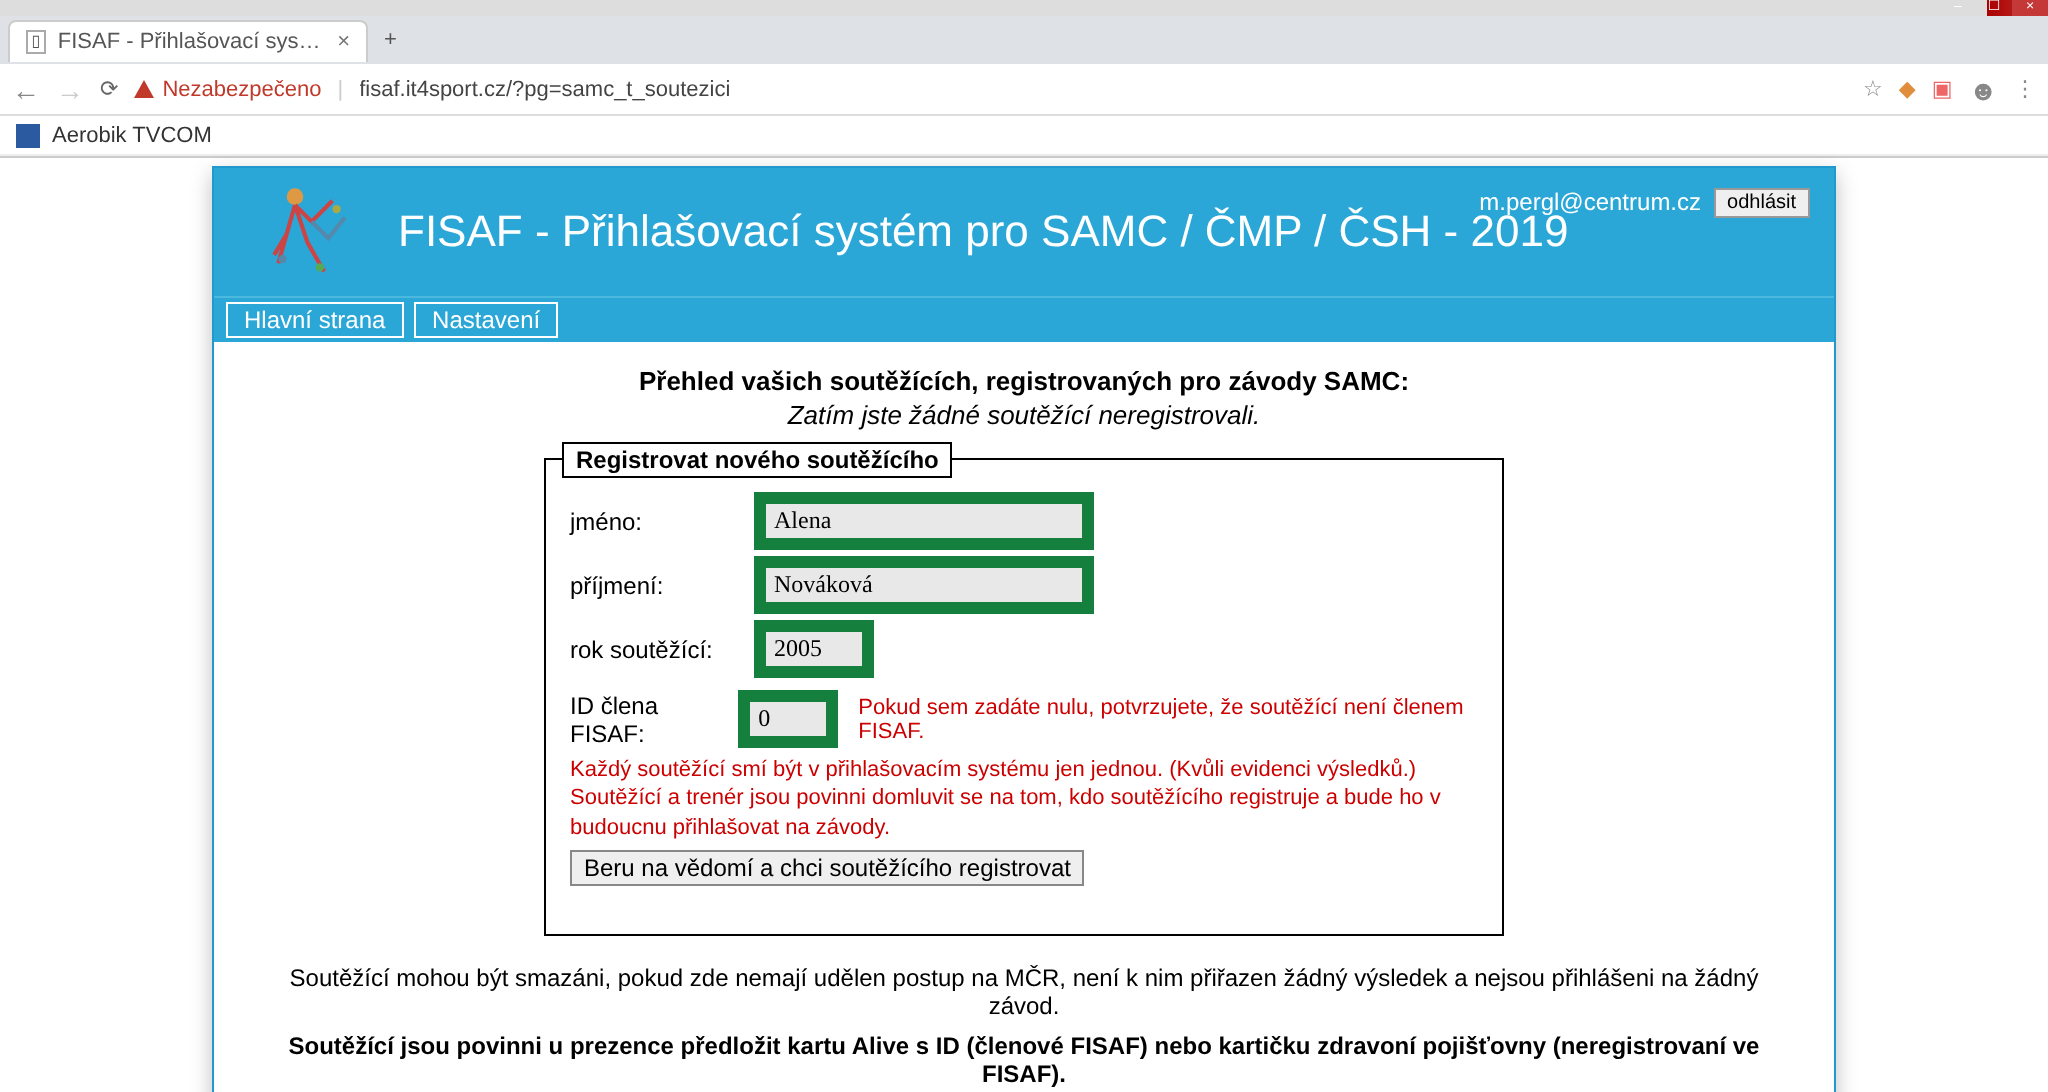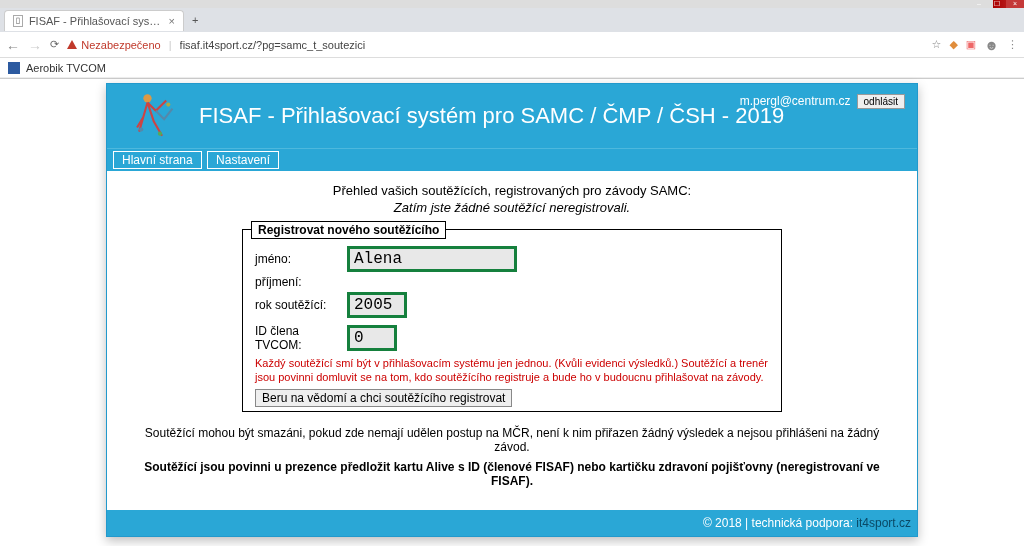--- a/index.html
+++ b/index.html
@@ -194,59 +194,59 @@
       font-weight: bold;
       font-style: italic;
       padding: 0 4px;
     }
     .content {
       padding: 12px 20px 10px 20px;
       text-align: center;
     }
     .content-heading {
       font-size: 13px;
-      font-weight: normal;
+      font-weight: bold;
       margin-bottom: 2px;
     }
     .content-sub {
       font-size: 13px;
       font-style: italic;
       margin-bottom: 14px;
     }
     .form-box {
       border: 1px solid #000;
-      width: 540px;
+      width: 480px;
       margin: 0 auto;
       text-align: left;
       position: relative;
-      padding: 16px 12px 4px 12px;
+      padding: 16px 12px 24px 12px;
       font-size: 12px;
     }
     .form-legend {
       position: absolute;
       top: -9px;
       left: 8px;
       background: #fff;
       border: 1px solid #000;
       padding: 1px 6px;
       font-size: 12px;
       font-weight: bold;
     }
     .form-row {
       display: flex;
       align-items: center;
       margin-bottom: 3px;
     }
     .form-label { width: 92px; }
     .form-input {
-      border: 3px solid #15803d;
+      border: 6px solid #15803d;
       background: #e8e8e8;
       padding: 1px 4px;
-      font-size: 16px;
-      font-family: Liberation Mono, monospace;
+      font-size: 12px;
+      font-family: Liberation Serif, serif;
     }
     .warn-text { color: #c00; margin-left: 10px; font-size: 11px; }
     .warn-block { color: #c00; font-size: 11px; margin: 4px 0; line-height: 1.3; }
     .submit-btn {
       border: 1px solid #888;
       background: #efefef;
       padding: 1px 6px;
       font-size: 12px;
       cursor: pointer;
       text-align: right;
@@ -339,28 +339,30 @@
 
       <div class="form-box">
         <div class="form-legend">Registrovat nového soutěžícího</div>
 
         <div class="form-row">
           <span class="form-label">jméno:</span>
           <input class="form-input" style="width: 170px;" value="Alena">
         </div>
         <div class="form-row">
           <span class="form-label">příjmení:</span>
+          <input class="form-input" style="width: 170px;" value="Nováková">
         </div>
         <div class="form-row">
           <span class="form-label">rok soutěžící:</span>
           <input class="form-input" style="width: 60px;" value="2005">
         </div>
         <div class="form-row" style="margin-top:6px">
-          <span class="form-label">ID člena TVCOM:</span>
+          <span class="form-label">ID člena FISAF:</span>
           <input class="form-input" style="width: 50px;" value="0">
+          <span class="warn-text">Pokud sem zadáte nulu, potvrzujete, že soutěžící není členem FISAF.</span>
         </div>
         <div class="warn-block">Každý soutěžící smí být v přihlašovacím systému jen jednou. (Kvůli evidenci výsledků.) Soutěžící a trenér jsou povinni domluvit se na tom, kdo soutěžícího registruje a bude ho v budoucnu přihlašovat na závody.</div>
         <button class="submit-btn">Beru na vědomí a chci soutěžícího registrovat</button>
       </div>
 
       <div class="note1">Soutěžící mohou být smazáni, pokud zde nemají udělen postup na MČR, není k nim přiřazen žádný výsledek a nejsou přihlášeni na žádný závod.</div>
       <div class="note2">Soutěžící jsou povinni u prezence předložit kartu Alive s ID (členové FISAF) nebo kartičku zdravoní pojišťovny (neregistrovaní ve FISAF).</div>
     </div>
 
     <div class="footer">

